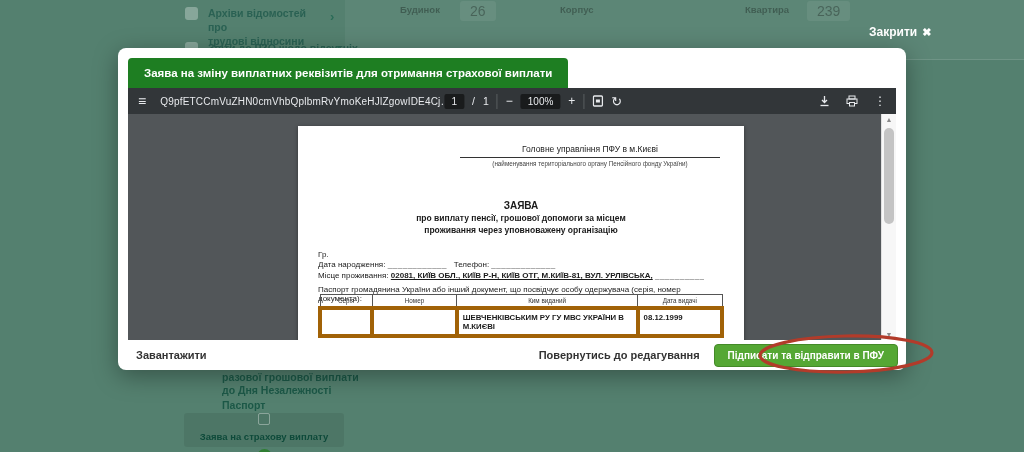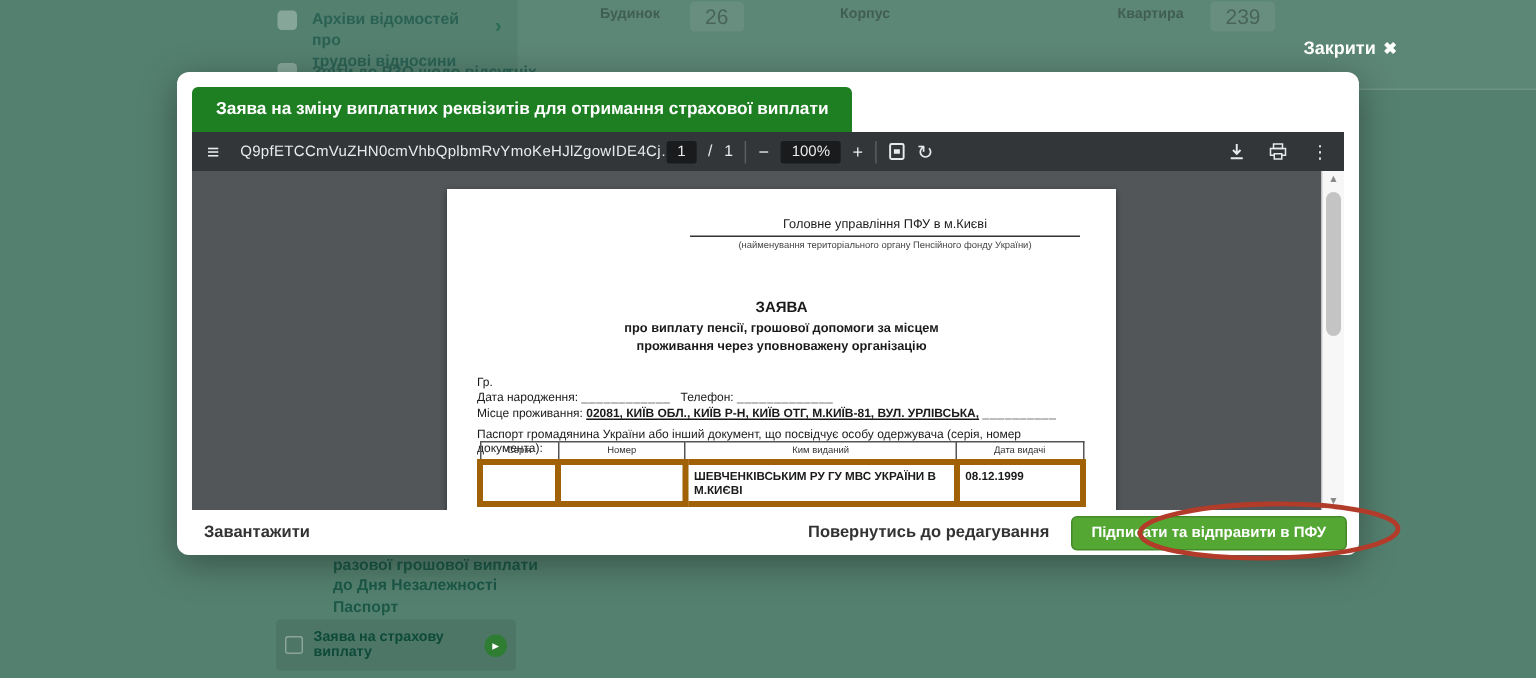--- a/index.html
+++ b/index.html
@@ -21,21 +21,21 @@
   .bg-item-icon{ width:13px; height:13px; border-radius:3px; background:rgba(255,255,255,0.30); flex:0 0 auto; margin-top:1px;}
   .bg-item-text{ font-size:10.5px; font-weight:600; color:#2a6153; line-height:1.35; width:112px;}
   .bg-chevron{ color:#2a6b57; font-size:13px; font-weight:700; line-height:1;}
   .bg-close{ position:absolute; left:869px; top:25px; color:#ffffff; font-size:12px; font-weight:600;
     cursor:pointer; display:flex; gap:5px; align-items:center;}
   
   .bg-bottom-partial{ position:absolute; left:222px; top:371px; font-size:10.5px; font-weight:600; color:#1c5847;}
   .bg-bottom-l1{ position:absolute; left:222px; top:384px; font-size:10.5px; font-weight:600; color:#1c5847;}
   .bg-bottom-l2{ position:absolute; left:222px; top:399px; font-size:10.5px; font-weight:600; color:#1c5847;}
   .bg-active-row{ position:absolute; left:184px; top:413px; width:160px; height:34px;
-    background:rgba(0,0,0,0.08); border-radius:3px; display:flex; align-items:center; padding:0 6px; gap:7px; cursor:pointer;}
+    background:rgba(0,0,0,0.08); border-radius:3px; display:flex; align-items:center; padding:0 6px; gap:7px; cursor:pointer;flex-direction:column;}
   .bg-active-icon{ width:12px; height:12px; border:1.5px solid rgba(255,255,255,0.35); border-radius:2px; flex:0 0 auto;}
   .bg-active-label{ font-size:9.5px; font-weight:700; color:#0e4a3a; flex:1; line-height:1.1;}
   .bg-active-circle{ width:15px; height:15px; border-radius:50%; background:#2e7d32; color:#fff;
     font-size:9px; display:flex; align-items:center; justify-content:center; flex:0 0 auto;}
   
   .modal{ position:absolute; left:118px; top:48px; width:788px; height:322px;
     background:#ffffff; border-radius:8px; box-shadow:0 6px 24px rgba(0,0,0,0.35);}
   .modal-tab{ position:absolute; left:10px; top:10px; height:30px; line-height:30px;
     background:#1e7e22; color:#ffffff; font-size:11.5px; font-weight:600;
     padding:0 16px; border-radius:4px 4px 0 0; white-space:nowrap;}

